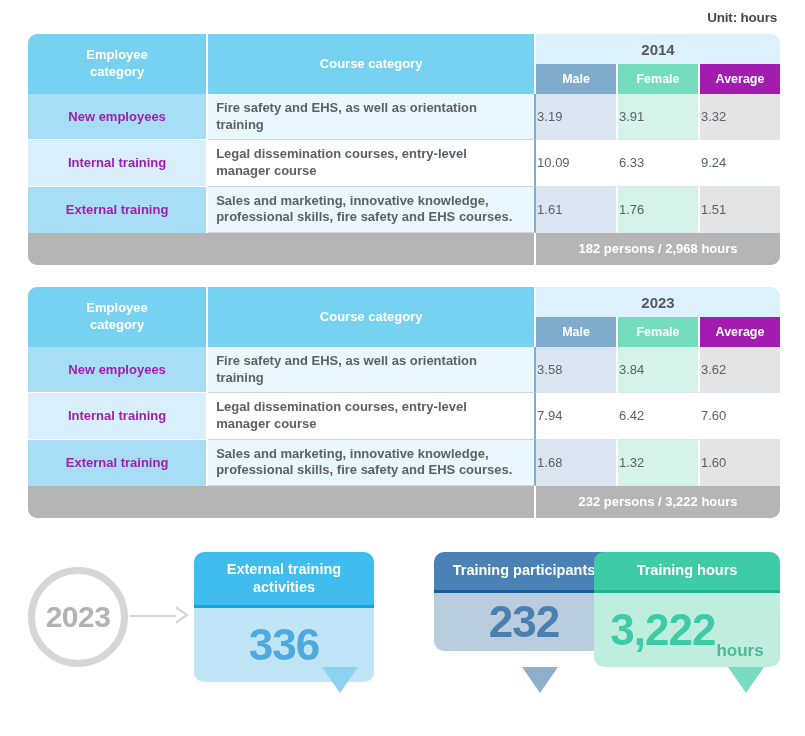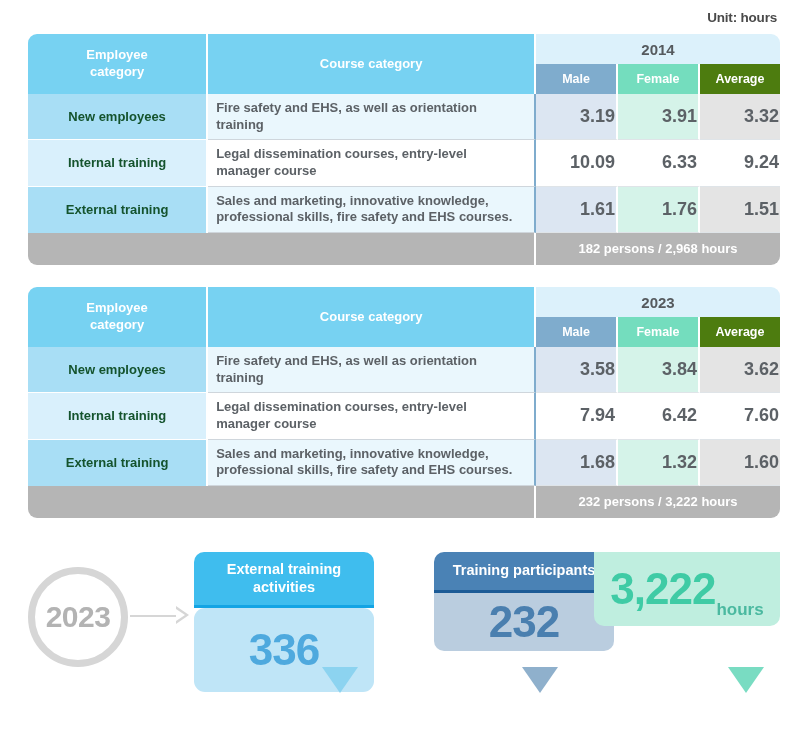--- a/index.html
+++ b/index.html
@@ -45,43 +45,43 @@
     background:#DCF1FB;
     color:#555a5e;
     font-weight:bold;
     font-size:15px;
     text-align:center;
     height:28px;
     border-top-right-radius:9px;
   }
   .tbl .sub-male{background:#7FACCD;color:#fff;}
   .tbl .sub-female{background:#74DDBE;color:#fff;}
-  .tbl .sub-avg{background:#4d7c0f;color:#fff;}
+  .tbl .sub-avg{background:#a21caf;color:#fff;}
   .tbl .sub{
     font-size:12.5px;font-weight:bold;text-align:center;height:28px;
     border-right:2px solid #ffffff;
   }
   .tbl .sub:last-child{border-right:none;}
 
   .tbl td.cat{
-    font-size:13px;font-weight:bold;color:#14532d;
+    font-size:13px;font-weight:bold;color:#a21caf;
     text-align:center;vertical-align:middle;
     border-right:2px solid #ffffff;
     border-bottom:1px solid #ffffff;
   }
   .tbl td.course{
     font-size:13px;font-weight:bold;color:#5c6166;
     padding:6px 10px 6px 8px;line-height:1.28;
     vertical-align:middle;
     border-right:2px solid #7FACCD;
     border-bottom:1px solid #cfd6dc;
   }
   .tbl td.num{
-    font-size:18px;font-weight:bold;color:#5c6166;
-    text-align:right;vertical-align:middle;
+    font-size:13px;font-weight:normal;color:#5c6166;
+    text-align:left;vertical-align:middle;
     width:77px;
     border-right:2px solid #ffffff;
     border-bottom:1px solid #dfe4e8;
   }
   .tbl td.num:last-child{border-right:none;}
 
   .tbl tr.odd td.cat{background:#A8DEF5;}
   .tbl tr.even td.cat{background:#D9F0FC;}
   .tbl tr.odd td.course{background:#EAF7FD;}
   .tbl tr.even td.course{background:#ffffff;}
@@ -177,21 +177,21 @@
   }
   .card .pointer{
     position:absolute;
     width:0;height:0;
     border-left:18px solid transparent;
     border-right:18px solid transparent;
   }
 
   #card-external{left:194px;width:180px;}
   #card-external .card-head{height:56px;background:#3FBDEE;border-bottom:3px solid #13A4E4;}
-  #card-external .card-body{height:84px;background:#BFE5F7;border-radius:11px;}
+  #card-external .card-body{height:74px;background:#BFE5F7;}
   #card-external .big-num{color:#4EA9DE;}
   #card-external .pointer{left:128px;top:115px;border-top:26px solid #8CD3F0;}
 
   #card-participants{left:394px;width:180px;padding-left:40px;}
   #card-participants .card-head{height:41px;background:#4A82B5;border-bottom:3px solid #1C5B96;}
   #card-participants .card-body{height:58px;background:#BACDDF;}
   #card-participants .big-num{color:#4A7FAF;}
   #card-participants .pointer{left:128px;top:115px;border-top:26px solid #8FB0CC;}
 
   #card-hours{left:594px;width:186px;}
@@ -309,18 +309,19 @@
 
 <div class="card" id="card-participants">
   <div class="card-head">Training participants</div>
   <div class="card-body">
     <span class="big-num">232</span>
   </div>
   <div class="pointer"></div>
 </div>
 
 <div class="card" id="card-hours">
+  <div class="card-head">Training hours</div>
   <div class="card-body">
     <span class="big-num">3,222</span>
     <span class="suffix">hours</span>
   </div>
   <div class="pointer"></div>
 </div>
 
 </body></html>

